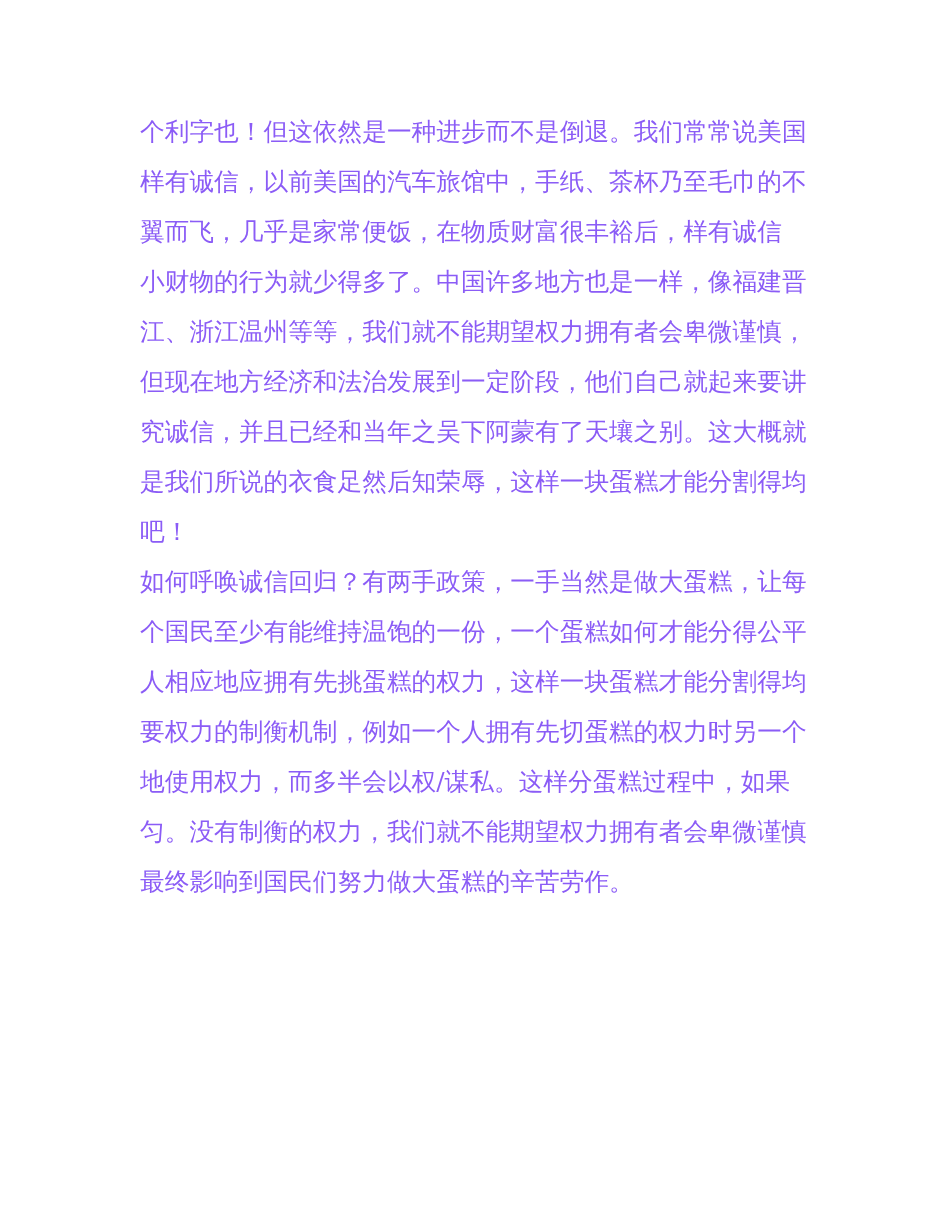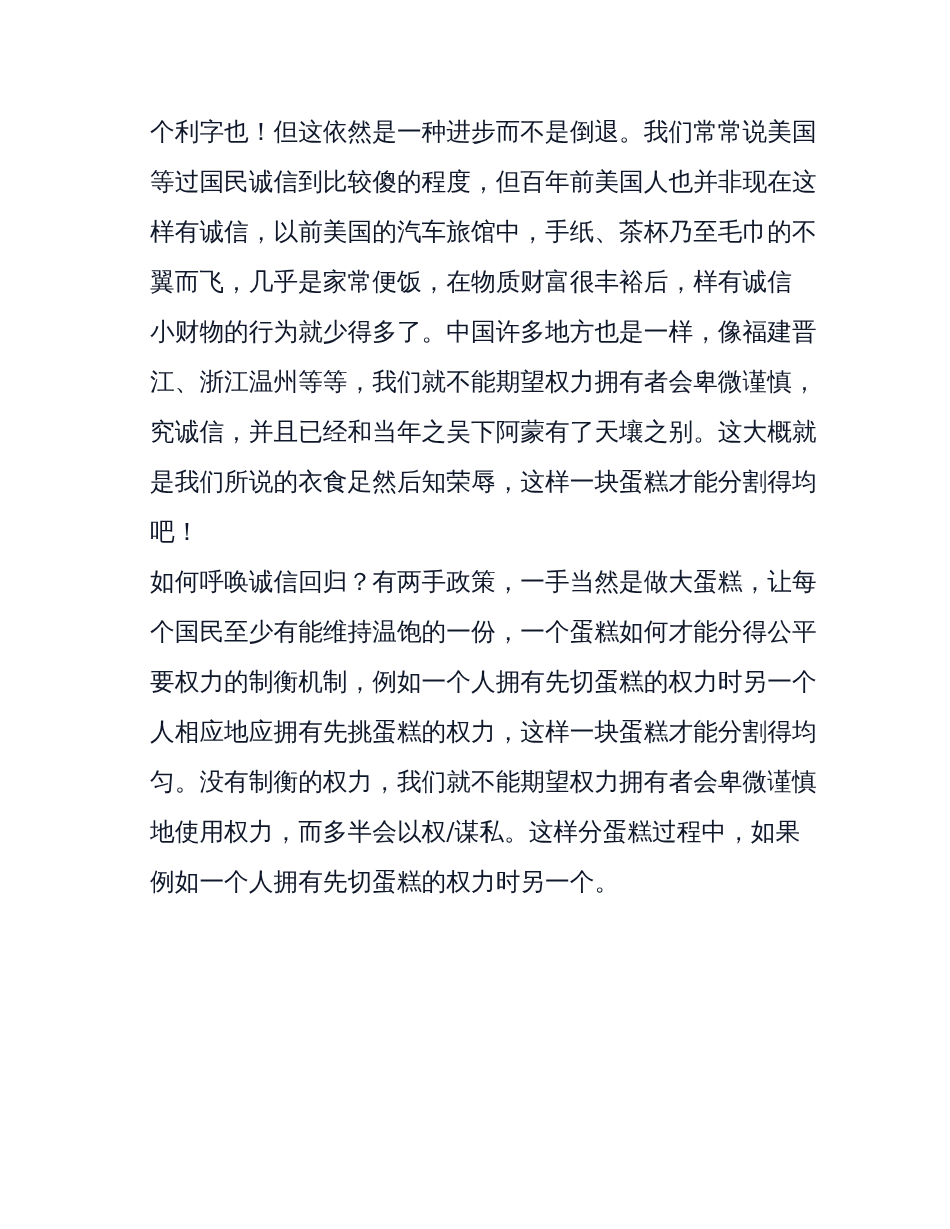--- a/index.html
+++ b/index.html
@@ -36,35 +36,35 @@
   .text-line {
     white-space: nowrap;
     height: 50px;
     letter-spacing: 0;
   }
 </style>
 </head>
 <body style="background: rgb(255, 255, 255);">
 
 <div class="doc-page">
-  <div class="text-block" id="text-block" style="color: #0f172a; margin-left: 10px;">
+  <div class="text-block" id="text-block" style="color: #8b5cf6;">
       <div class="paragraph">
         <div class="text-line">个利字也！但这依然是一种进步而不是倒退。我们常常说美国</div>
-        <div class="text-line">等过国民诚信到比较傻的程度，但百年前美国人也并非现在这</div>
         <div class="text-line">样有诚信，以前美国的汽车旅馆中，手纸、茶杯乃至毛巾的不</div>
         <div class="text-line">翼而飞，几乎是家常便饭，在物质财富很丰裕后，样有诚信</div>
         <div class="text-line">小财物的行为就少得多了。中国许多地方也是一样，像福建晋</div>
         <div class="text-line">江、浙江温州等等，我们就不能期望权力拥有者会卑微谨慎，</div>
+        <div class="text-line">但现在地方经济和法治发展到一定阶段，他们自己就起来要讲</div>
         <div class="text-line">究诚信，并且已经和当年之吴下阿蒙有了天壤之别。这大概就</div>
         <div class="text-line">是我们所说的衣食足然后知荣辱，这样一块蛋糕才能分割得均</div>
         <div class="text-line">吧！</div>
       </div>
       <div class="paragraph">
         <div class="text-line">如何呼唤诚信回归？有两手政策，一手当然是做大蛋糕，让每</div>
         <div class="text-line">个国民至少有能维持温饱的一份，一个蛋糕如何才能分得公平</div>
+        <div class="text-line">人相应地应拥有先挑蛋糕的权力，这样一块蛋糕才能分割得均</div>
         <div class="text-line">要权力的制衡机制，例如一个人拥有先切蛋糕的权力时另一个</div>
-        <div class="text-line">人相应地应拥有先挑蛋糕的权力，这样一块蛋糕才能分割得均</div>
+        <div class="text-line">地使用权力，而多半会以权/谋私。这样分蛋糕过程中，如果</div>
         <div class="text-line">匀。没有制衡的权力，我们就不能期望权力拥有者会卑微谨慎</div>
-        <div class="text-line">地使用权力，而多半会以权/谋私。这样分蛋糕过程中，如果</div>
-        <div class="text-line">例如一个人拥有先切蛋糕的权力时另一个。</div>
+        <div class="text-line">最终影响到国民们努力做大蛋糕的辛苦劳作。</div>
       </div>
     </div>
 </div>
 
 </body></html>

